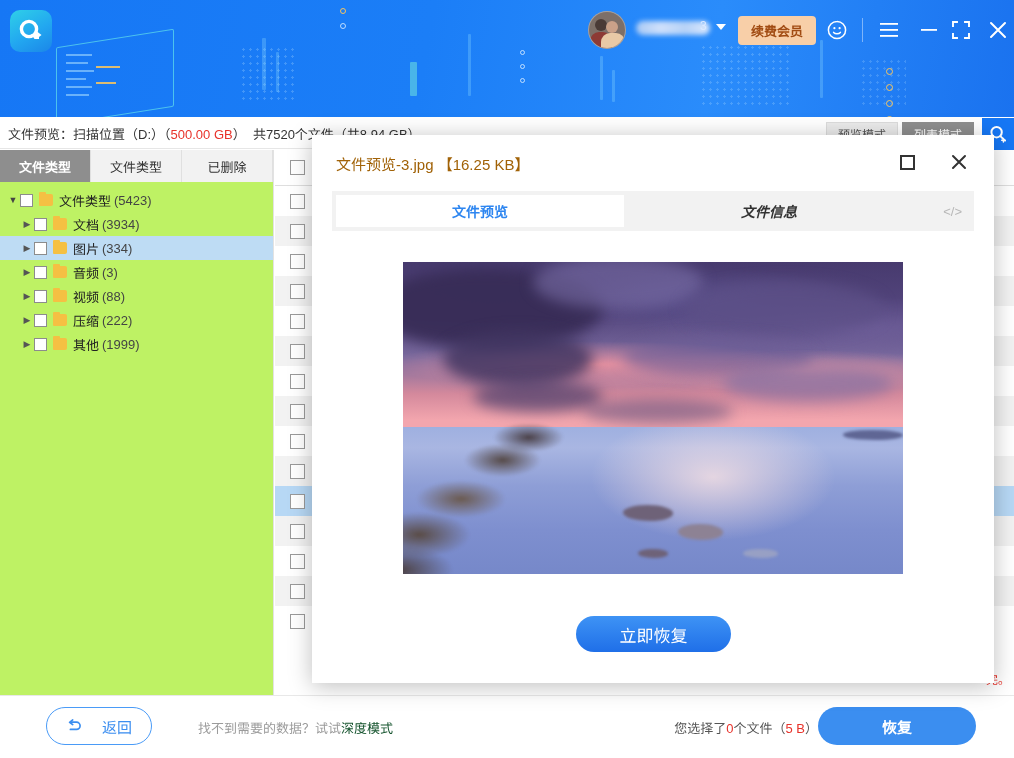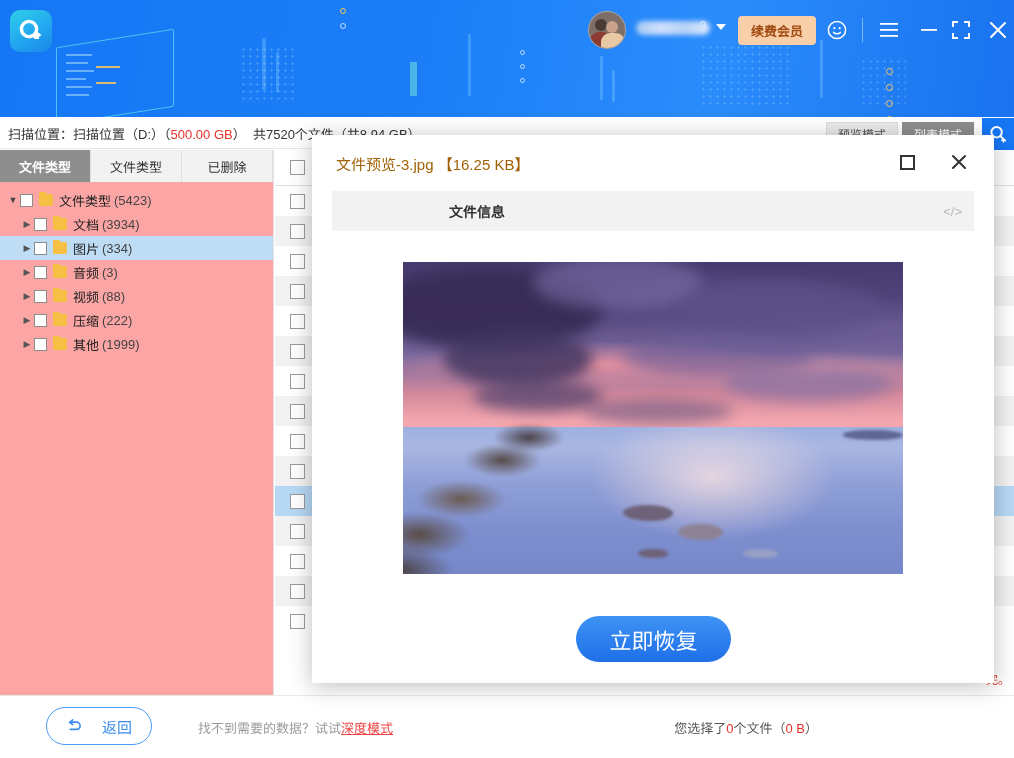--- a/index.html
+++ b/index.html
@@ -125,21 +125,21 @@
   }
   .search-btn {
     position: absolute; left: 982px; top: 118px; width: 32px; height: 32px;
     background: #1677f5; display: flex; align-items: center; justify-content: center;
     cursor: pointer;
   }
 
   
   .leftpanel {
     position: absolute; left: 0; top: 150px; width: 274px; height: 545px;
-    background: #fca5a5; border-right: 1px solid #e2e2e2;
+    background: #bef264; border-right: 1px solid #e2e2e2;
   }
   .lp-tabs { display: flex; height: 32px; }
   .lp-tab {
     flex: 1; display: flex; align-items: center; justify-content: center;
     font-size: 13px; color: #333; background: #f2f2f2;
     border-right: 1px solid #e0e0e0; cursor: pointer;
   }
   .lp-tab.active { background: #8e8e8e; color: #fff; font-weight: bold; }
   .tree { padding-top: 6px; }
   .tree-node {
@@ -210,21 +210,21 @@
   .back-btn {
     position: absolute; left: 46px; top: 707px; width: 106px; height: 38px;
     border: 1px solid #4a9bf7; border-radius: 19px; color: #3b8ef0;
     font-size: 15px; display: flex; align-items: center; justify-content: center;
     gap: 19px; cursor: pointer; background: #fff;
   }
   .deep-hint {
     position: absolute; left: 198px; top: 718px; font-size: 13px; color: #9b9b9b;
     white-space: nowrap;
   }
-  .deep-hint .link { color: #ef4444; cursor: pointer; text-decoration: underline; }
+  .deep-hint .link { color: #14532d; cursor: pointer; }
   .sel-info {
     position: absolute; right: 196px; top: 718px; font-size: 13px; color: #555;
     white-space: nowrap;
   }
   .sel-info .red { color: #e8322a; }
   .recover-btn {
     position: absolute; left: 818px; top: 707px; width: 158px; height: 38px;
     border-radius: 19px; background: #3b8ef0; color: #fff;
     font-size: 15px; font-weight: bold;
     display: flex; align-items: center; justify-content: center; cursor: pointer;
@@ -249,21 +249,21 @@
     position: absolute; left: 20px; top: 56px; width: 642px; height: 40px;
     background: #f2f2f2; display: flex; align-items: center;
   }
   .m-tab {
     height: 32px; display: flex; align-items: center; justify-content: center;
     font-size: 14px; font-weight: bold; cursor: pointer;
   }
   .m-tab-1 {
     width: 288px; margin-left: 4px; background: #fff; color: #2e86f0;
   }
-  .m-tab-2 { width: 290px; color: #333; }
+  .m-tab-2 { width: 290px; color: #333; font-style: italic; }
   .code-icon {
     position: absolute; right: 12px; top: 13px;
     font-size: 13px; color: #b8b8b8; cursor: pointer;
   }
   .preview-img {
     position: absolute; left: 91px; top: 127px; width: 500px; height: 312px;
     overflow: hidden; background: #2b2a4c;
   }
   .sky {
     position: absolute; left:0; top:0; width:100%; height:53%;
@@ -293,23 +293,23 @@
       radial-gradient(ellipse 20% 14% at 46% 26%, #564a48, transparent 74%),
       radial-gradient(ellipse 30% 22% at 6% 94%, #4c4040, transparent 70%),
       radial-gradient(ellipse 18% 12% at 56% 12%, #4b4148, transparent 76%);
     filter: blur(1.2px);
   }
   .rock-small {
     position: absolute; border-radius: 48% 52% 46% 54%;
     background: #6e6278; filter: blur(1.4px);
   }
   .modal-cta {
-    position: absolute; left: 264px; top: 481px; width: 155px; height: 46px;
+    position: absolute; left: 264px; top: 481px; width: 155px; height: 36px;
     border-radius: 23px; background: linear-gradient(180deg,#3e93f5,#1f6fe8);
-    color: #fff; font-size: 22px;
+    color: #fff; font-size: 17px;
     display: flex; align-items: center; justify-content: center; cursor: pointer;
   }
 </style>
 </head>
 <body>
 
 <div id="app">
 
   <div class="header">
     <div class="hdr-deco">
@@ -397,21 +397,21 @@
     </div>
     <div class="hdr-icon ic-close">
       <svg width="20" height="20" viewBox="0 0 20 20" aria-hidden="true">
         <path d="M3 3 L17 17 M17 3 L3 17" stroke="#fff" stroke-width="2" stroke-linecap="round"></path>
       </svg>
     </div>
   </div>
 
   <div class="scanbar">
     <div class="scan-text">
-      <span>扫描位置：</span><span>扫描位置（D:）（</span><span class="red">500.00 GB</span><span>）</span>&nbsp;&nbsp;<span>共7520个文件（共8.94 GB）</span>
+      <span>文件预览：</span><span>扫描位置（D:）（</span><span class="red">500.00 GB</span><span>）</span>&nbsp;&nbsp;<span>共7520个文件（共8.94 GB）</span>
     </div>
   </div>
   <div class="mode-btn mode-preview">预览模式</div>
   <div class="mode-btn mode-list">列表模式</div>
   <div class="search-btn">
     <svg width="20" height="20" viewBox="0 0 20 20" aria-hidden="true">
       <circle cx="8.6" cy="8.2" r="5.2" fill="none" stroke="#fff" stroke-width="2"></circle>
       <path d="M12.6 12.4 L17 16.6" stroke="#fff" stroke-width="2" stroke-linecap="round"></path>
       <path d="M15.4 14.6v3.4M13.7 16.3h3.4" stroke="#fff" stroke-width="1.5" stroke-linecap="round"></path>
     </svg>
@@ -653,37 +653,39 @@
     <svg width="17" height="15" viewBox="0 0 17 15" aria-hidden="true">
       <path d="M5 3.2 H10.5 a3.6 3.6 0 0 1 0 7.2 H4.4" fill="none" stroke="#3b8ef0" stroke-width="1.7" stroke-linecap="round"></path>
       <path d="M6.7 0.9 L3.6 3.3 L6.7 5.6" fill="none" stroke="#3b8ef0" stroke-width="1.7" stroke-linecap="round" stroke-linejoin="round"></path>
     </svg>
     <span>返回</span>
   </div>
   <div class="deep-hint">
     <span>找不到需要的数据？试试</span><span class="link">深度模式</span>
   </div>
   <div class="sel-info">
-    <span>您选择了</span><span class="red">0</span><span>个文件（</span><span class="red">0 B</span><span>）</span>
-  </div>
+    <span>您选择了</span><span class="red">0</span><span>个文件（</span><span class="red">5 B</span><span>）</span>
+  </div>
+  <div class="recover-btn">恢复</div>
 
   <div class="modal-shadow">
     <div class="modal-title">文件预览-3.jpg 【16.25 KB】</div>
     <div class="modal-btn m-max">
       <svg width="17" height="17" viewBox="0 0 17 17" aria-hidden="true">
         <rect x="2" y="2" width="13" height="13" fill="none" stroke="#333" stroke-width="2"></rect>
       </svg>
     </div>
     <div class="modal-btn m-close">
       <svg width="18" height="18" viewBox="0 0 18 18" aria-hidden="true">
         <path d="M3 3 L15 15 M15 3 L3 15" stroke="#333" stroke-width="2" stroke-linecap="round"></path>
       </svg>
     </div>
 
     <div class="modal-tabs">
+      <div class="m-tab m-tab-1">文件预览</div>
       <div class="m-tab m-tab-2">文件信息</div>
       <div class="code-icon">&lt;/&gt;</div>
     </div>
 
     <div class="preview-img">
       <div class="sky"></div>
       <div class="cloud" style="left:-6%;top:2%;width:46%;height:26%;background:rgba(56,44,86,.95);"></div>
       <div class="cloud" style="left:26%;top:-2%;width:34%;height:17%;background:rgba(120,108,164,.62);"></div>
       <div class="cloud" style="left:56%;top:6%;width:40%;height:18%;background:rgba(92,80,134,.78);"></div>
       <div class="cloud" style="left:8%;top:22%;width:30%;height:18%;background:rgba(66,54,98,.85);"></div>

